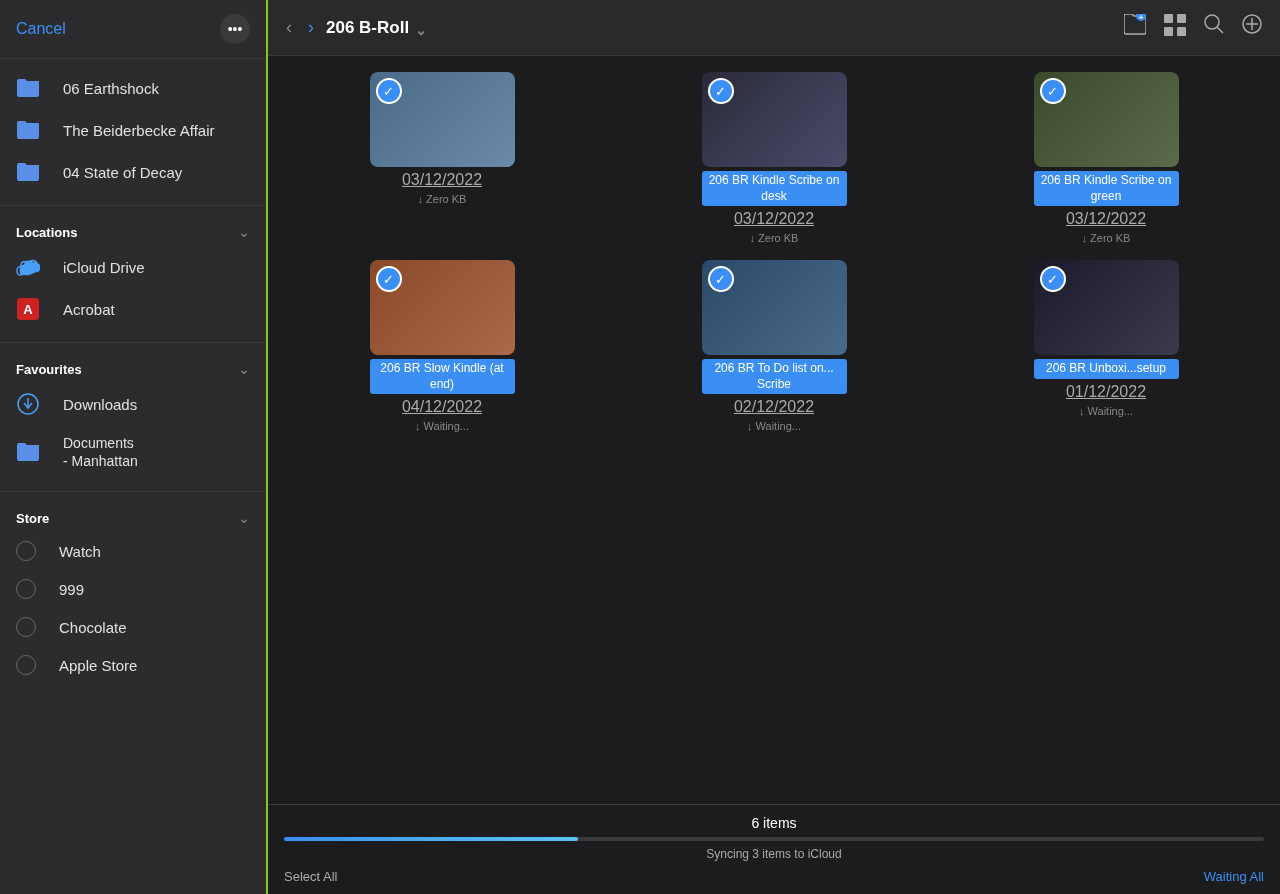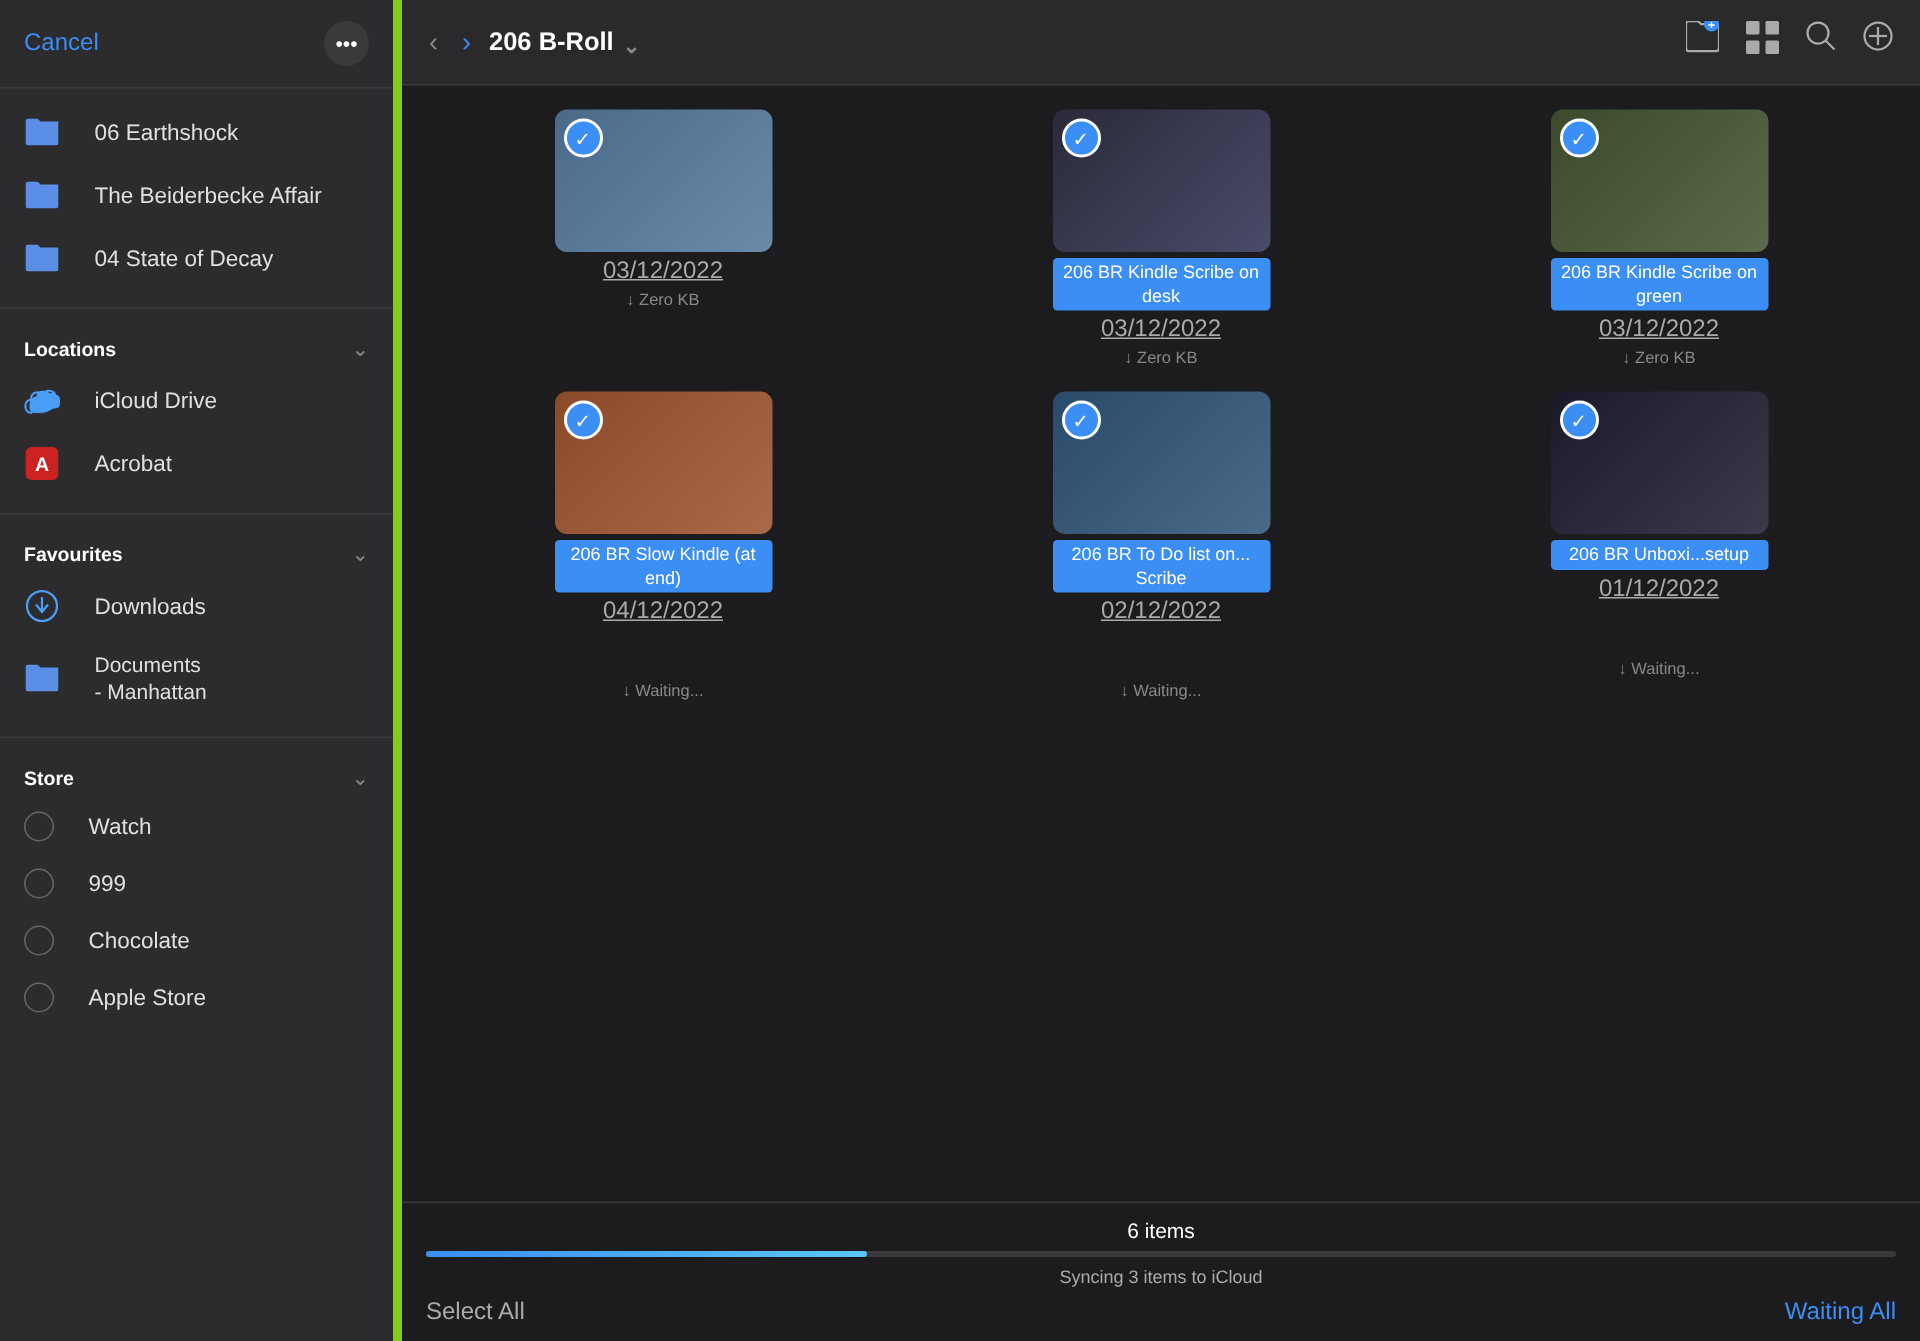--- a/index.html
+++ b/index.html
@@ -141,21 +141,21 @@
       position: absolute;
       top: 0; left: 0; right: 0; bottom: 0;
       z-index: 100;
       display: flex;
     }
 
     
     .picker-sidebar {
       width: 268px;
       background: #2c2c2e;
-      border-right: 6px solid #84cc16;
+      border-right: 2px solid #84cc16;
       display: flex;
       flex-direction: column;
       overflow-y: auto;
     }
     .picker-header {
       display: flex;
       align-items: center;
       justify-content: space-between;
       padding: 14px 16px;
       border-bottom: 1px solid #3a3a3c;
@@ -338,21 +338,20 @@
     .file-size {
       font-size: 11px;
       color: #888;
       display: flex;
       align-items: center;
       gap: 3px;
     }
     .file-size-waiting {
       font-size: 11px;
       color: #888;
-      margin-top: 34px;
     }
 
     
     .picker-bottom {
       border-top: 1px solid #3a3a3c;
       padding: 10px 16px;
       background: #1c1c1e;
     }
     .picker-count {
       text-align: center;
@@ -377,21 +376,21 @@
       font-size: 12px;
       color: #aaa;
       margin-bottom: 8px;
     }
     .picker-actions {
       display: flex;
       justify-content: space-between;
       align-items: center;
     }
     .picker-action-btn {
-      font-size: 16px;
+      font-size: 13px;
       color: #aaa;
       cursor: pointer;
     }
     .picker-action-btn.blue {
       color: #3b8ef3;
     }
 
     
     .right-panel {
       width: 188px;

